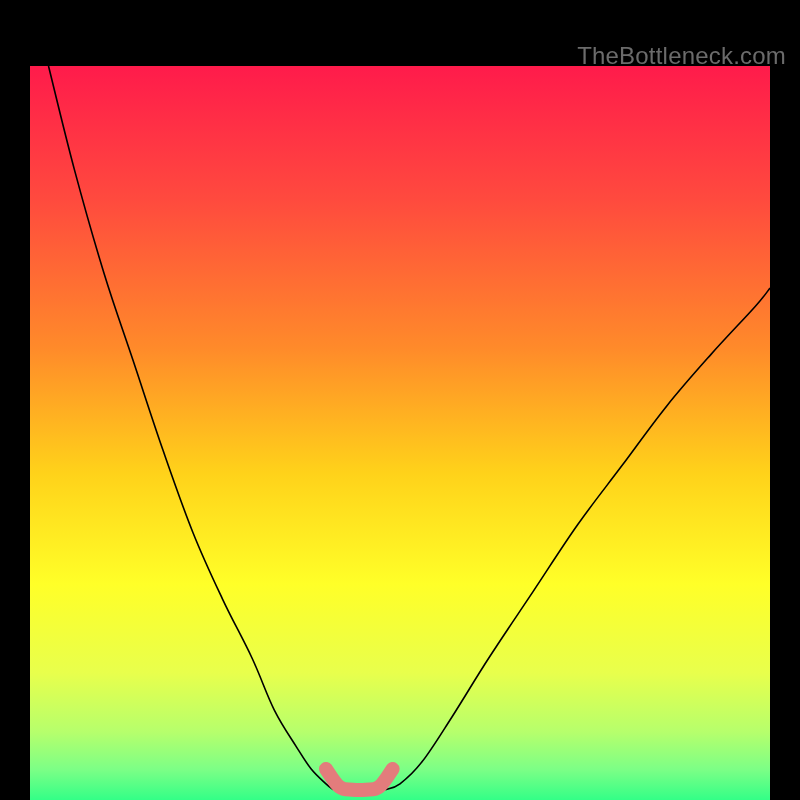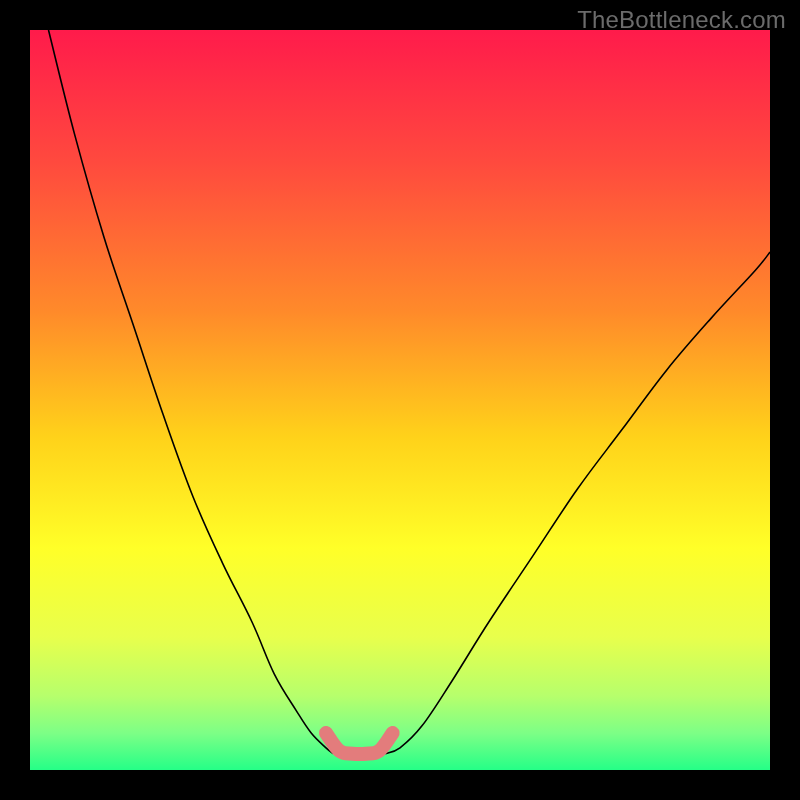--- a/index.html
+++ b/index.html
@@ -8,20 +8,21 @@
     width: 800px;
     height: 800px;
     background: #000;
     font-family: Arial, Helvetica, sans-serif;
     overflow: hidden;
   }
   .stage {
     position: relative;
     width: 800px;
     height: 633px;
+    margin-top: 36px;
   }
   .watermark {
     position: absolute;
     top: 6px;
     right: 14px;
     color: #6b6b6b;
     font-size: 24px;
     font-weight: 400;
     letter-spacing: 0.2px;
     z-index: 30;

